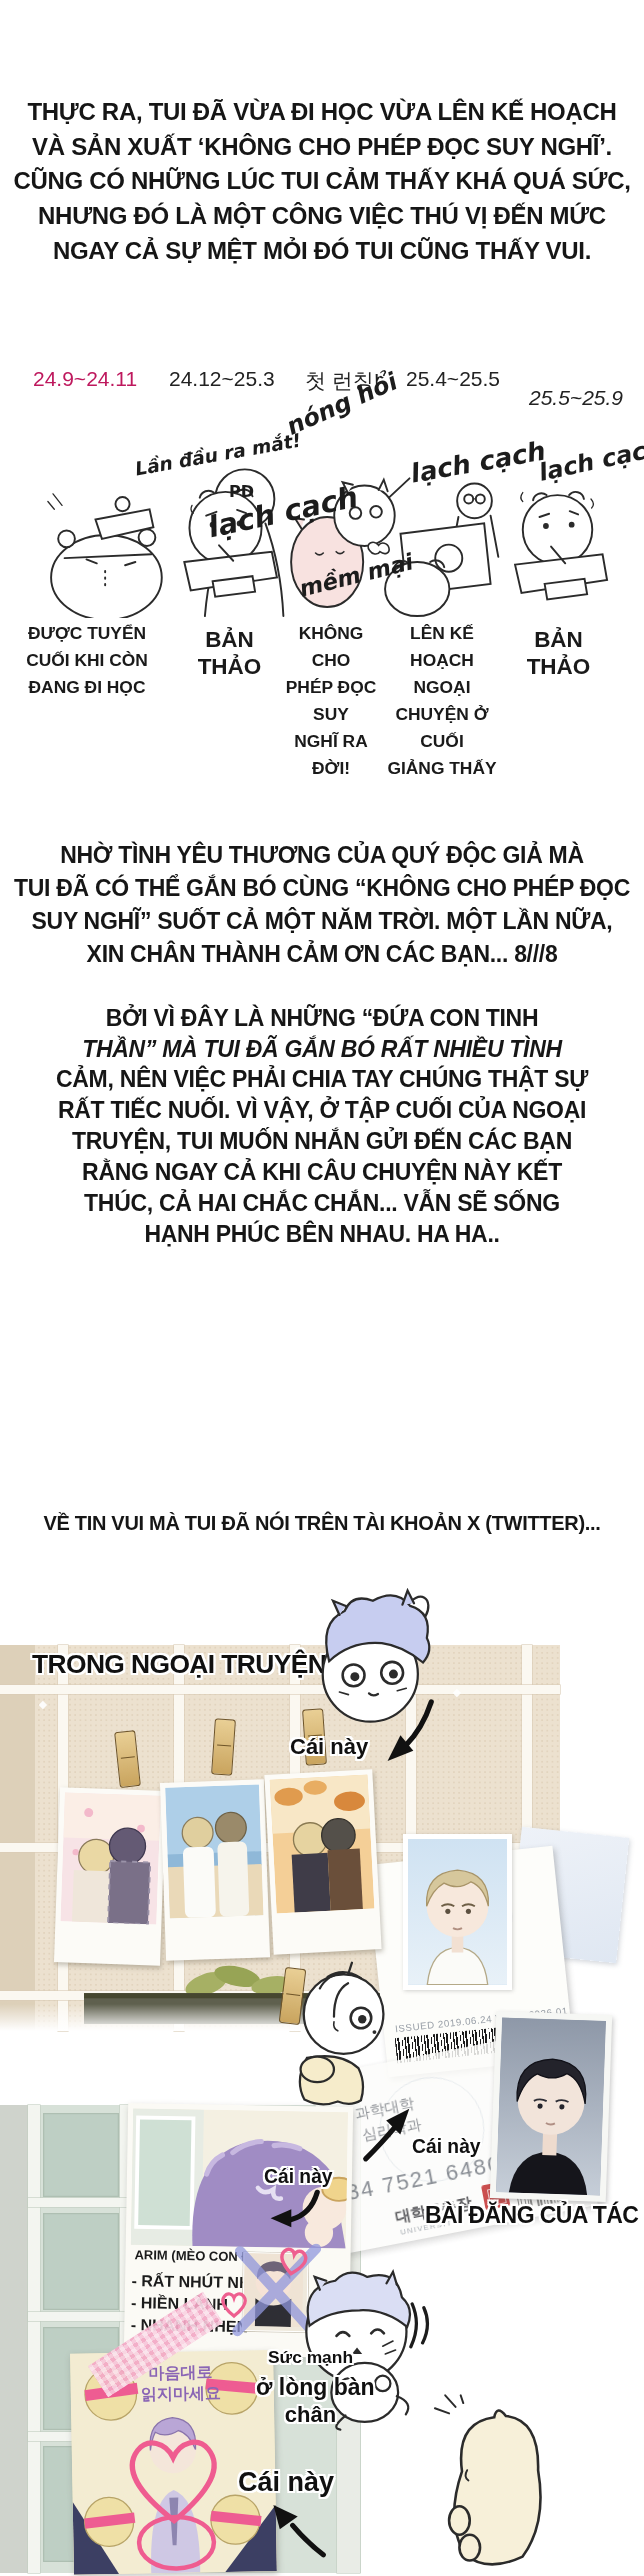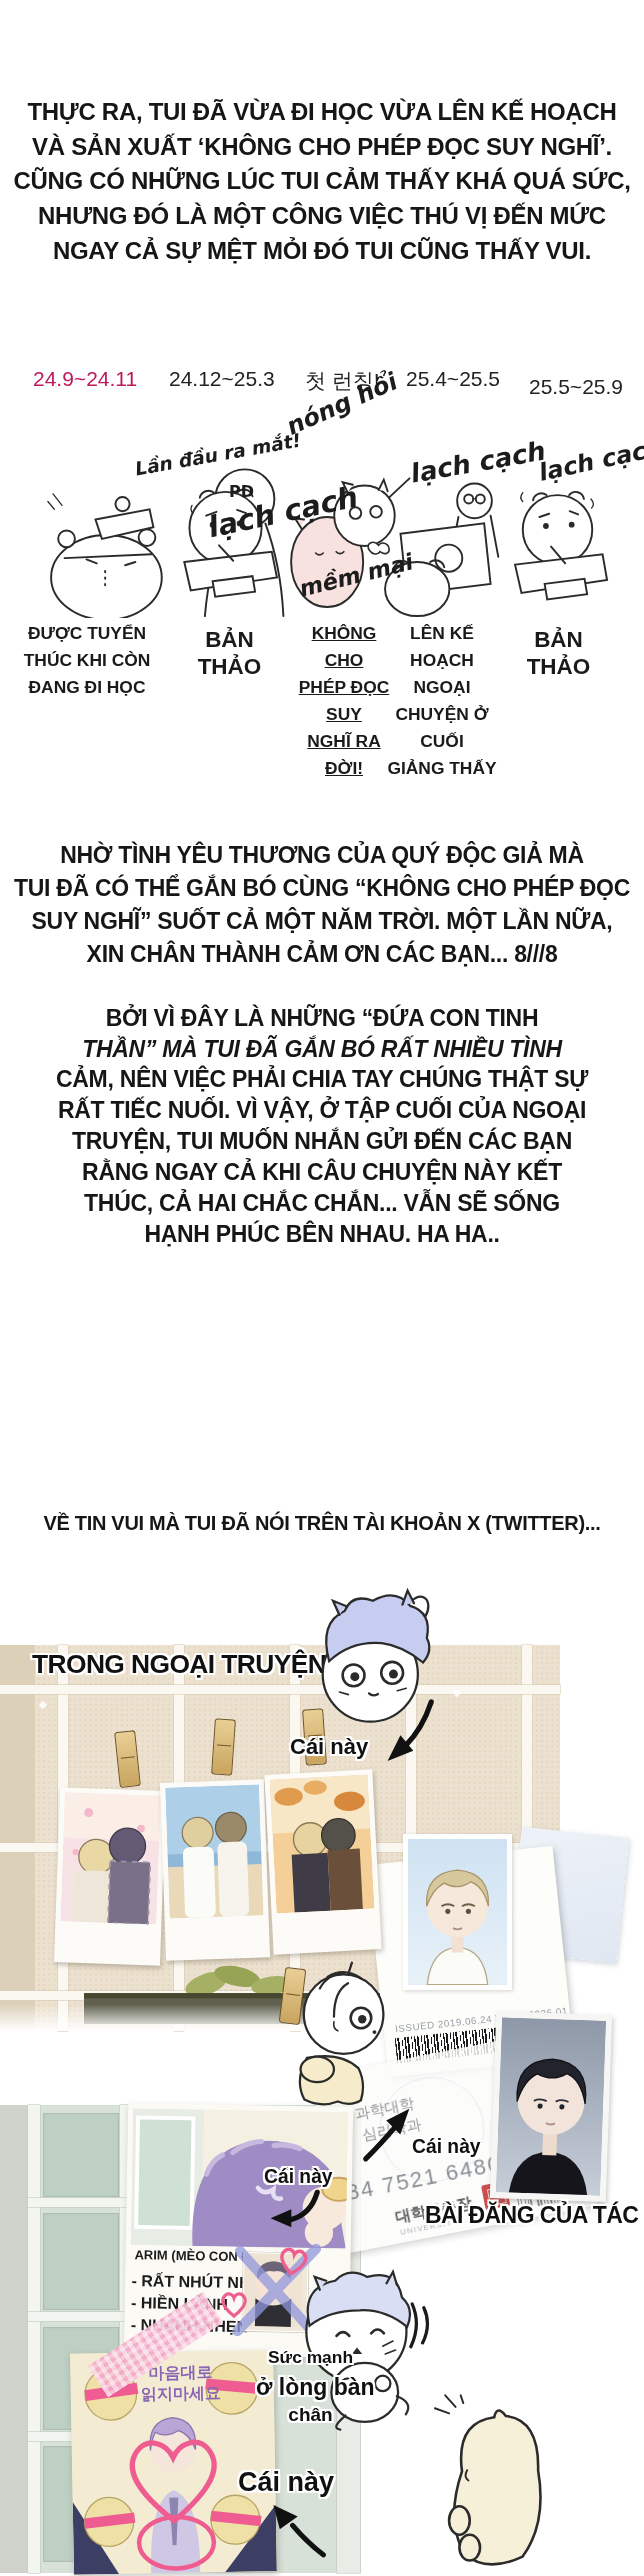--- a/index.html
+++ b/index.html
@@ -38,21 +38,21 @@
   <div class="line comic" style="top:167px;font-size:24px;">CŨNG CÓ NHỮNG LÚC TUI CẢM THẤY KHÁ QUÁ SỨC,</div>
   <div class="line comic" style="top:202px;font-size:24px;">NHƯNG ĐÓ LÀ MỘT CÔNG VIỆC THÚ VỊ ĐẾN MỨC</div>
   <div class="line comic" style="top:237px;font-size:24px;">NGAY CẢ SỰ MỆT MỎI ĐÓ TUI CŨNG THẤY VUI.</div>
 </div>
 
 <div>
   <span class="abs" style="left:33px;top:367px;font-size:21px;color:#be185d;">24.9~24.11</span>
   <span class="abs" style="left:169px;top:367px;font-size:21px;color:#222;">24.12~25.3</span>
   <span class="abs" style="left:305px;top:367px;font-size:21px;color:#222;">첫 런칭!</span>
   <span class="abs" style="left:406px;top:367px;font-size:21px;color:#222;">25.4~25.5</span>
-  <span class="abs" style="left:529px;top:375px;font-size:21px;color:#222;">25.5~25.9</span>
+  <span class="abs" style="left:529px;top:386px;font-size:21px;color:#222;font-style:italic;">25.5~25.9</span>
 </div>
 
 <svg class="abs" style="left:0;top:396px;" width="644" height="222" viewBox="0 0 1000 345">
   <g fill="none" stroke="#2b2b2b" stroke-width="3" stroke-linecap="round">
 
     <circle cx="380" cy="160" r="46" fill="#fff"></circle>
     <path d="M352,200 C332,245 322,295 318,342"></path>
     <path d="M412,198 C432,252 438,300 440,342"></path>
     <ellipse cx="165" cy="282" rx="86" ry="66" fill="#fff"></ellipse>
     <circle cx="103" cy="222" r="13" fill="#fff"></circle>
@@ -109,27 +109,27 @@
 <span class="abs hand" style="left:134px;top:444px;font-size:18.7px;transform:rotate(-10deg);">Lần đầu ra mắt!</span>
 <span class="abs hand" style="left:207px;top:495px;font-size:29px;transform:rotate(-12deg);">lạch cạch</span>
 <span class="abs hand" style="left:283px;top:390px;font-size:24px;transform:rotate(-24deg);">nóng hổi</span>
 <span class="abs hand" style="left:410px;top:447px;font-size:26px;transform:rotate(-10deg);">lạch cạch</span>
 <span class="abs hand" style="left:538px;top:446px;font-size:24px;transform:rotate(-12deg);">lạch cạch</span>
 <span class="abs hand" style="left:298px;top:562px;font-size:22.5px;transform:rotate(-14deg);">mềm mại</span>
 <span class="abs hand" style="left:229px;top:482px;font-size:16px;font-style:normal;">PD</span>
 
 <div class="cap" style="left:22.5px;top:620px;width:129px;font-size:17.4px;">
   <div>ĐƯỢC TUYỂN</div>
-  <div>THÚC KHI CÒN</div>
+  <div>CUỐI KHI CÒN</div>
   <div>ĐANG ĐI HỌC</div>
 </div>
 <div class="cap" style="left:175px;top:626px;width:109px;font-size:22.5px;">
   <div>BẢN THẢO</div>
 </div>
-<div class="cap" style="left:290px;top:620px;width:108px;font-size:17.4px;text-decoration:underline;">
+<div class="cap" style="left:277px;top:620px;width:108px;font-size:17.4px;">
   <div>KHÔNG CHO</div>
   <div>PHÉP ĐỌC SUY</div>
   <div>NGHĨ RA ĐỜI!</div>
 </div>
 <div class="cap" style="left:381px;top:620px;width:122px;font-size:17.4px;">
   <div>LÊN KẾ</div>
   <div>HOẠCH NGOẠI</div>
   <div>CHUYỆN Ở CUỐI</div>
   <div>GIẢNG THẤY</div>
 </div>
@@ -438,21 +438,21 @@
     <circle cx="146" cy="186" r="12" fill="#fff"></circle>
   </g>
 </svg>
 <svg class="abs" style="left:403px;top:2300px;z-index:5;" width="30" height="52" viewBox="0 0 46 80">
   <path d="M14,6 Q28,38 12,72 M32,12 Q44,38 30,66" fill="none" stroke="#1c1c1c" stroke-width="5" stroke-linecap="round"></path>
 </svg>
 
 <div class="abs" style="left:256px;top:2342px;width:109px;text-align:center;z-index:6;">
   <div class="outlined" style="font-size:17.4px;line-height:31px;">Sức mạnh</div>
   <div class="outlined" style="font-size:23px;line-height:28px;">ở lòng bàn</div>
-  <div class="outlined" style="font-size:19px;line-height:27px;">chân</div>
+  <div class="outlined" style="font-size:22px;line-height:27px;">chân</div>
 </div>
 
 <svg class="abs" style="left:422px;top:2394px;z-index:5;" width="129" height="182" viewBox="0 0 200 282">
   <g stroke="#2b2b2b" stroke-width="4" stroke-linecap="round">
     <path d="M52,20 l-16,-18 M64,14 l-4,-12 M42,30 l-22,-8" fill="none" stroke-width="3"></path>
     <path d="M62,120 Q52,44 112,36 Q116,16 130,34 Q182,40 180,118 Q194,200 156,252 Q100,278 66,248 Q36,196 62,120 z" fill="#f7f0d9"></path>
     <path d="M70,118 q-6,10 2,16" fill="none" stroke-width="3"></path>
     <ellipse cx="58" cy="196" rx="16" ry="22" fill="#f7f0d9"></ellipse>
     <ellipse cx="74" cy="238" rx="16" ry="20" fill="#f7f0d9"></ellipse>
   </g>

